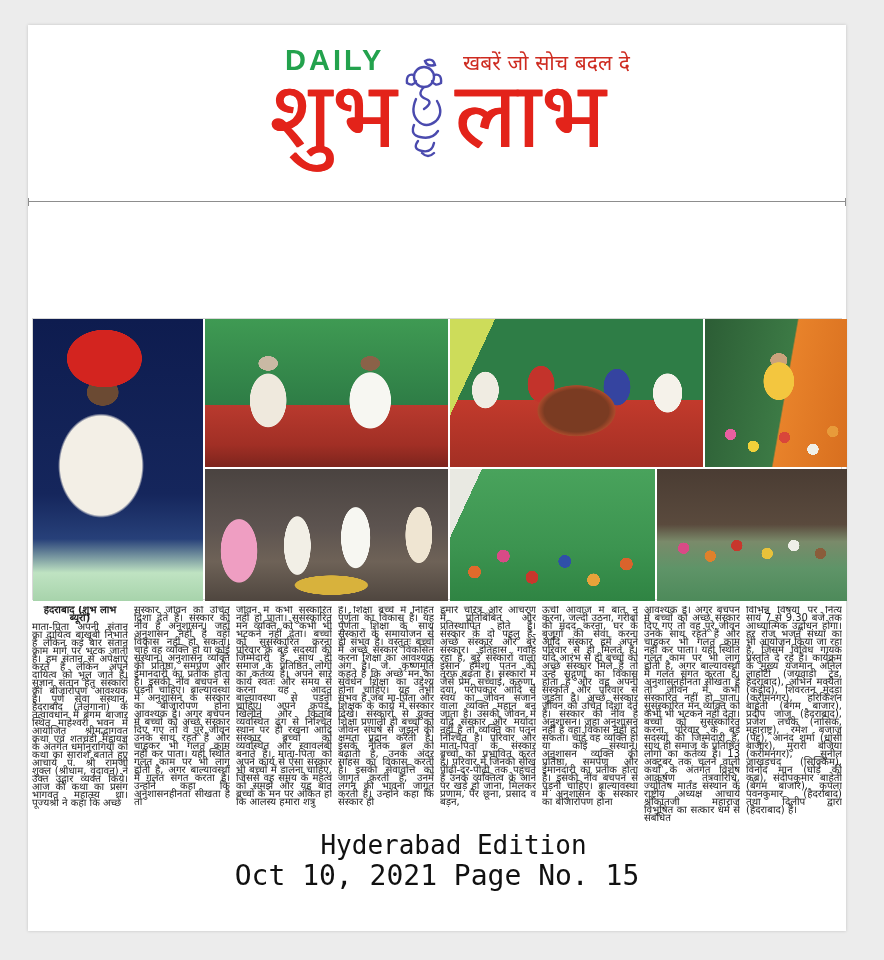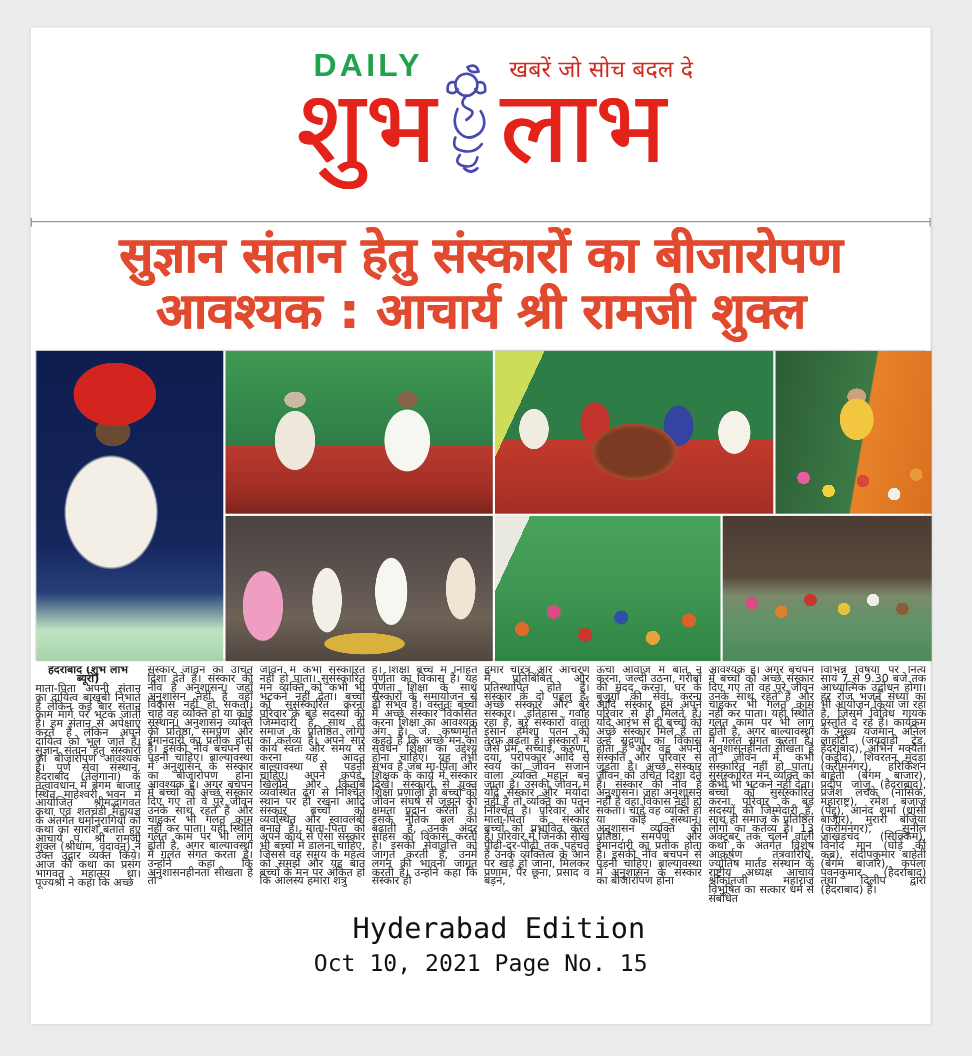--- a/index.html
+++ b/index.html
@@ -126,21 +126,21 @@
     flex:1 1 0;font-size:10px;line-height:8px;text-align:justify;
     color:#1c1c1c;overflow:hidden;
   }
   .dateline{font-weight:700;text-align:center;margin-bottom:1px;}
   
   .footer{
     position:absolute;left:0;top:805px;width:100%;text-align:center;
     font-family:"DejaVu Sans Mono",monospace;color:#111;
   }
   .footer .f1{font-size:26px;line-height:30px;margin-left:33px;}
-  .footer .f2{font-size:21px;line-height:32px;}
+  .footer .f2{font-size:28px;line-height:32px;}
   .footer .f3{font-size:26px;line-height:30px;}
 </style>
 </head>
 <body>
 
 <div class="sheet">
 
   <div class="daily">DAILY</div>
   <div class="tagline">खबरें जो सोच बदल दे</div>
   <div class="masthead-title">
@@ -152,24 +152,20 @@
           <path d="M22 32 q-8 8 2 12 q8 3 -2 10"></path>
           <path d="M14 44 q-6 14 2 22 q8 8 18 0 q8 -8 1 -20"></path>
           <path d="M12 70 q-4 10 6 12 q12 3 18 -6"></path>
           <path d="M16 86 q-6 8 4 10 q10 2 12 -8"></path>
           <path d="M20 98 q6 6 12 0"></path>
         </svg></span><span>लाभ</span>
   </div>
 
   <div class="rule"></div>
 
-  <div class="headline">
-    <div>सुज्ञान संतान हेतु संस्कारों का बीजारोपण</div>
-    <div>आवश्यक : आचार्य श्री रामजी शुक्ल</div>
-  </div>
 
   <div class="collage">
     <div class="photo p1"></div>
     <div class="photo p2"></div>
     <div class="photo p3"></div>
     <div class="photo p4"></div>
     <div class="photo p5"></div>
     <div class="photo p6"></div>
     <div class="photo p7"></div>
   </div>

